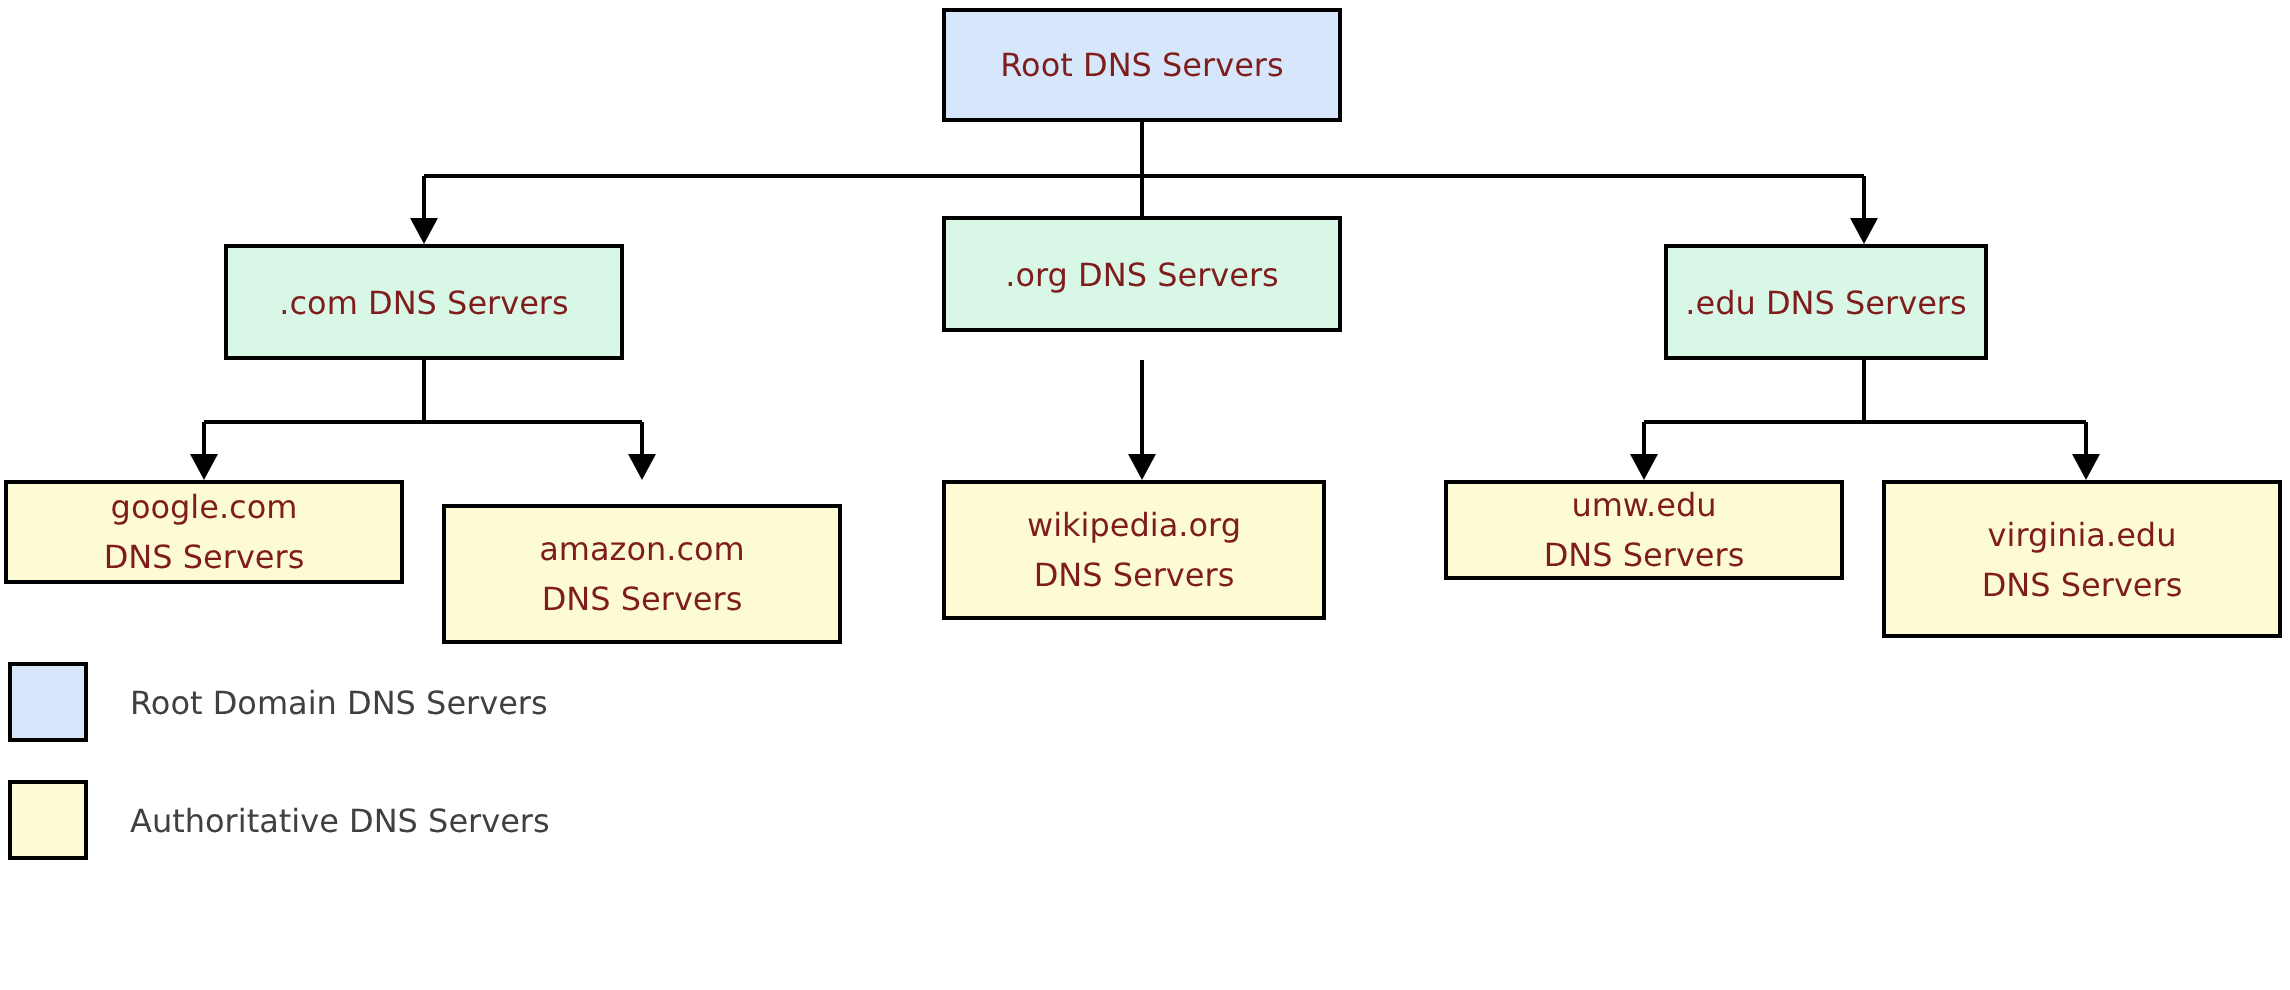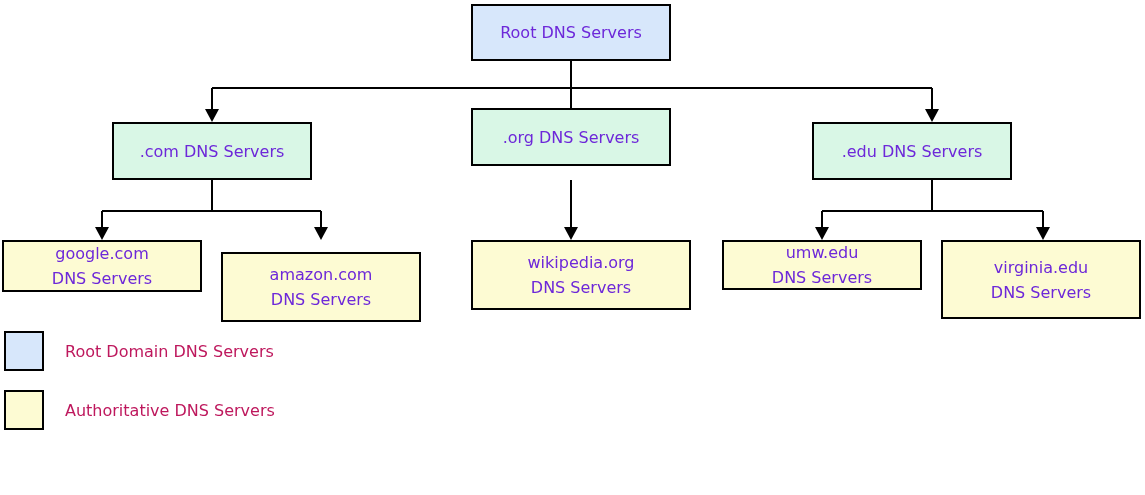--- a/index.html
+++ b/index.html
@@ -24,30 +24,30 @@
   .node {
     position: absolute;
     box-sizing: border-box;
     border: 2px solid #000000;
     display: flex;
     align-items: center;
     justify-content: center;
     text-align: center;
     font-size: 16px;
     line-height: 25px;
-    color: #6d28d9;
+    color: #7f1d1d;
     white-space: pre-line;
   }
   .node-root      { left: 471px; top: 4px;   width: 200px; height: 57px; }
   .node-tld-com   { left: 112px; top: 122px; width: 200px; height: 58px; }
   .node-tld-org   { left: 471px; top: 108px; width: 200px; height: 58px; }
-  .node-tld-edu   { left: 812px; top: 122px; width: 200px; height: 58px; }
+  .node-tld-edu   { left: 832px; top: 122px; width: 162px; height: 58px; }
   .node-auth-0    { left: 2px;   top: 240px; width: 200px; height: 52px; }
   .node-auth-1    { left: 221px; top: 240px; width: 200px; height: 70px; margin-top: 12px; }
-  .node-auth-2    { left: 471px; top: 240px; width: 220px; height: 70px; }
+  .node-auth-2    { left: 471px; top: 240px; width: 192px; height: 70px; }
   .node-auth-3    { left: 722px; top: 240px; width: 200px; height: 50px; }
   .node-auth-4    { left: 941px; top: 240px; width: 200px; height: 79px; }
 
   .legend {
     position: absolute;
     left: 4px;
     top: 331px;
   }
   .legend-row {
     display: flex;
@@ -58,21 +58,21 @@
   .legend-swatch {
     box-sizing: border-box;
     width: 40px;
     height: 40px;
     border: 2px solid #000000;
     flex: 0 0 auto;
   }
   .legend-label {
     margin-left: 21px;
     font-size: 16px;
-    color: #be185d;
+    color: #404040;
     white-space: nowrap;
   }
   .conn-line {
     stroke: #000000;
     stroke-width: 2;
     fill: none;
   }
   .conn-arrow {
     fill: #000000;
     stroke: none;

